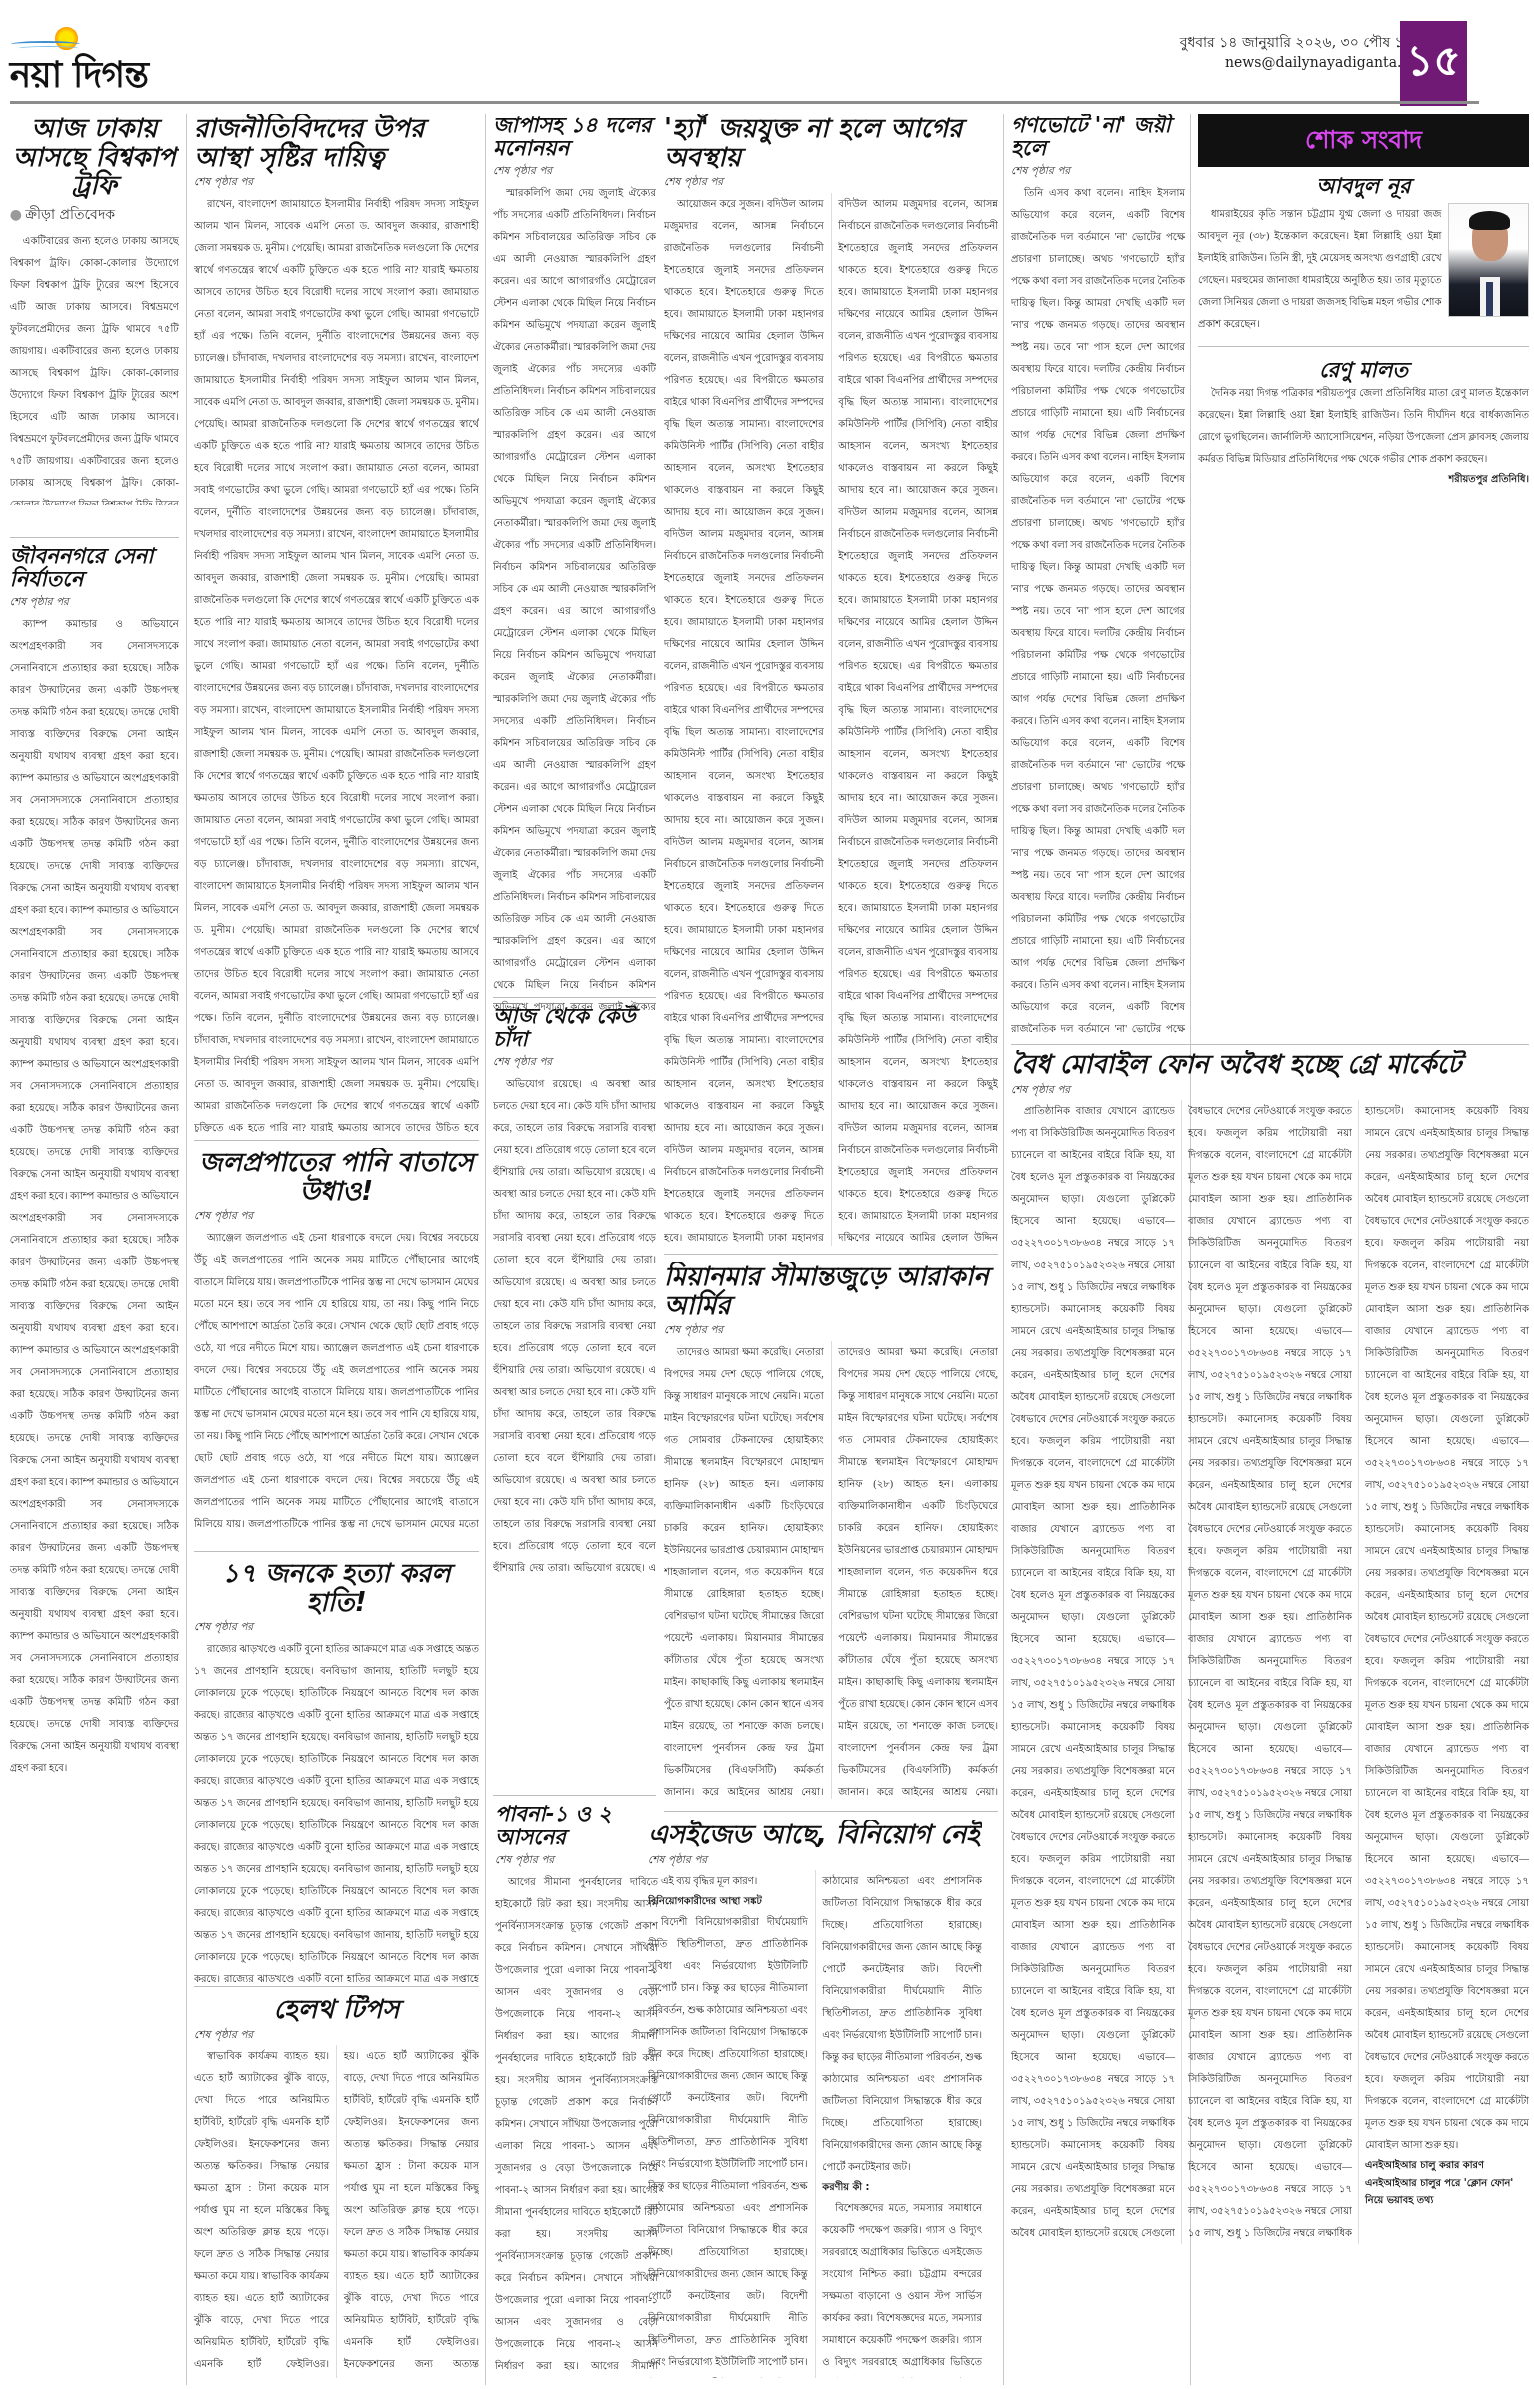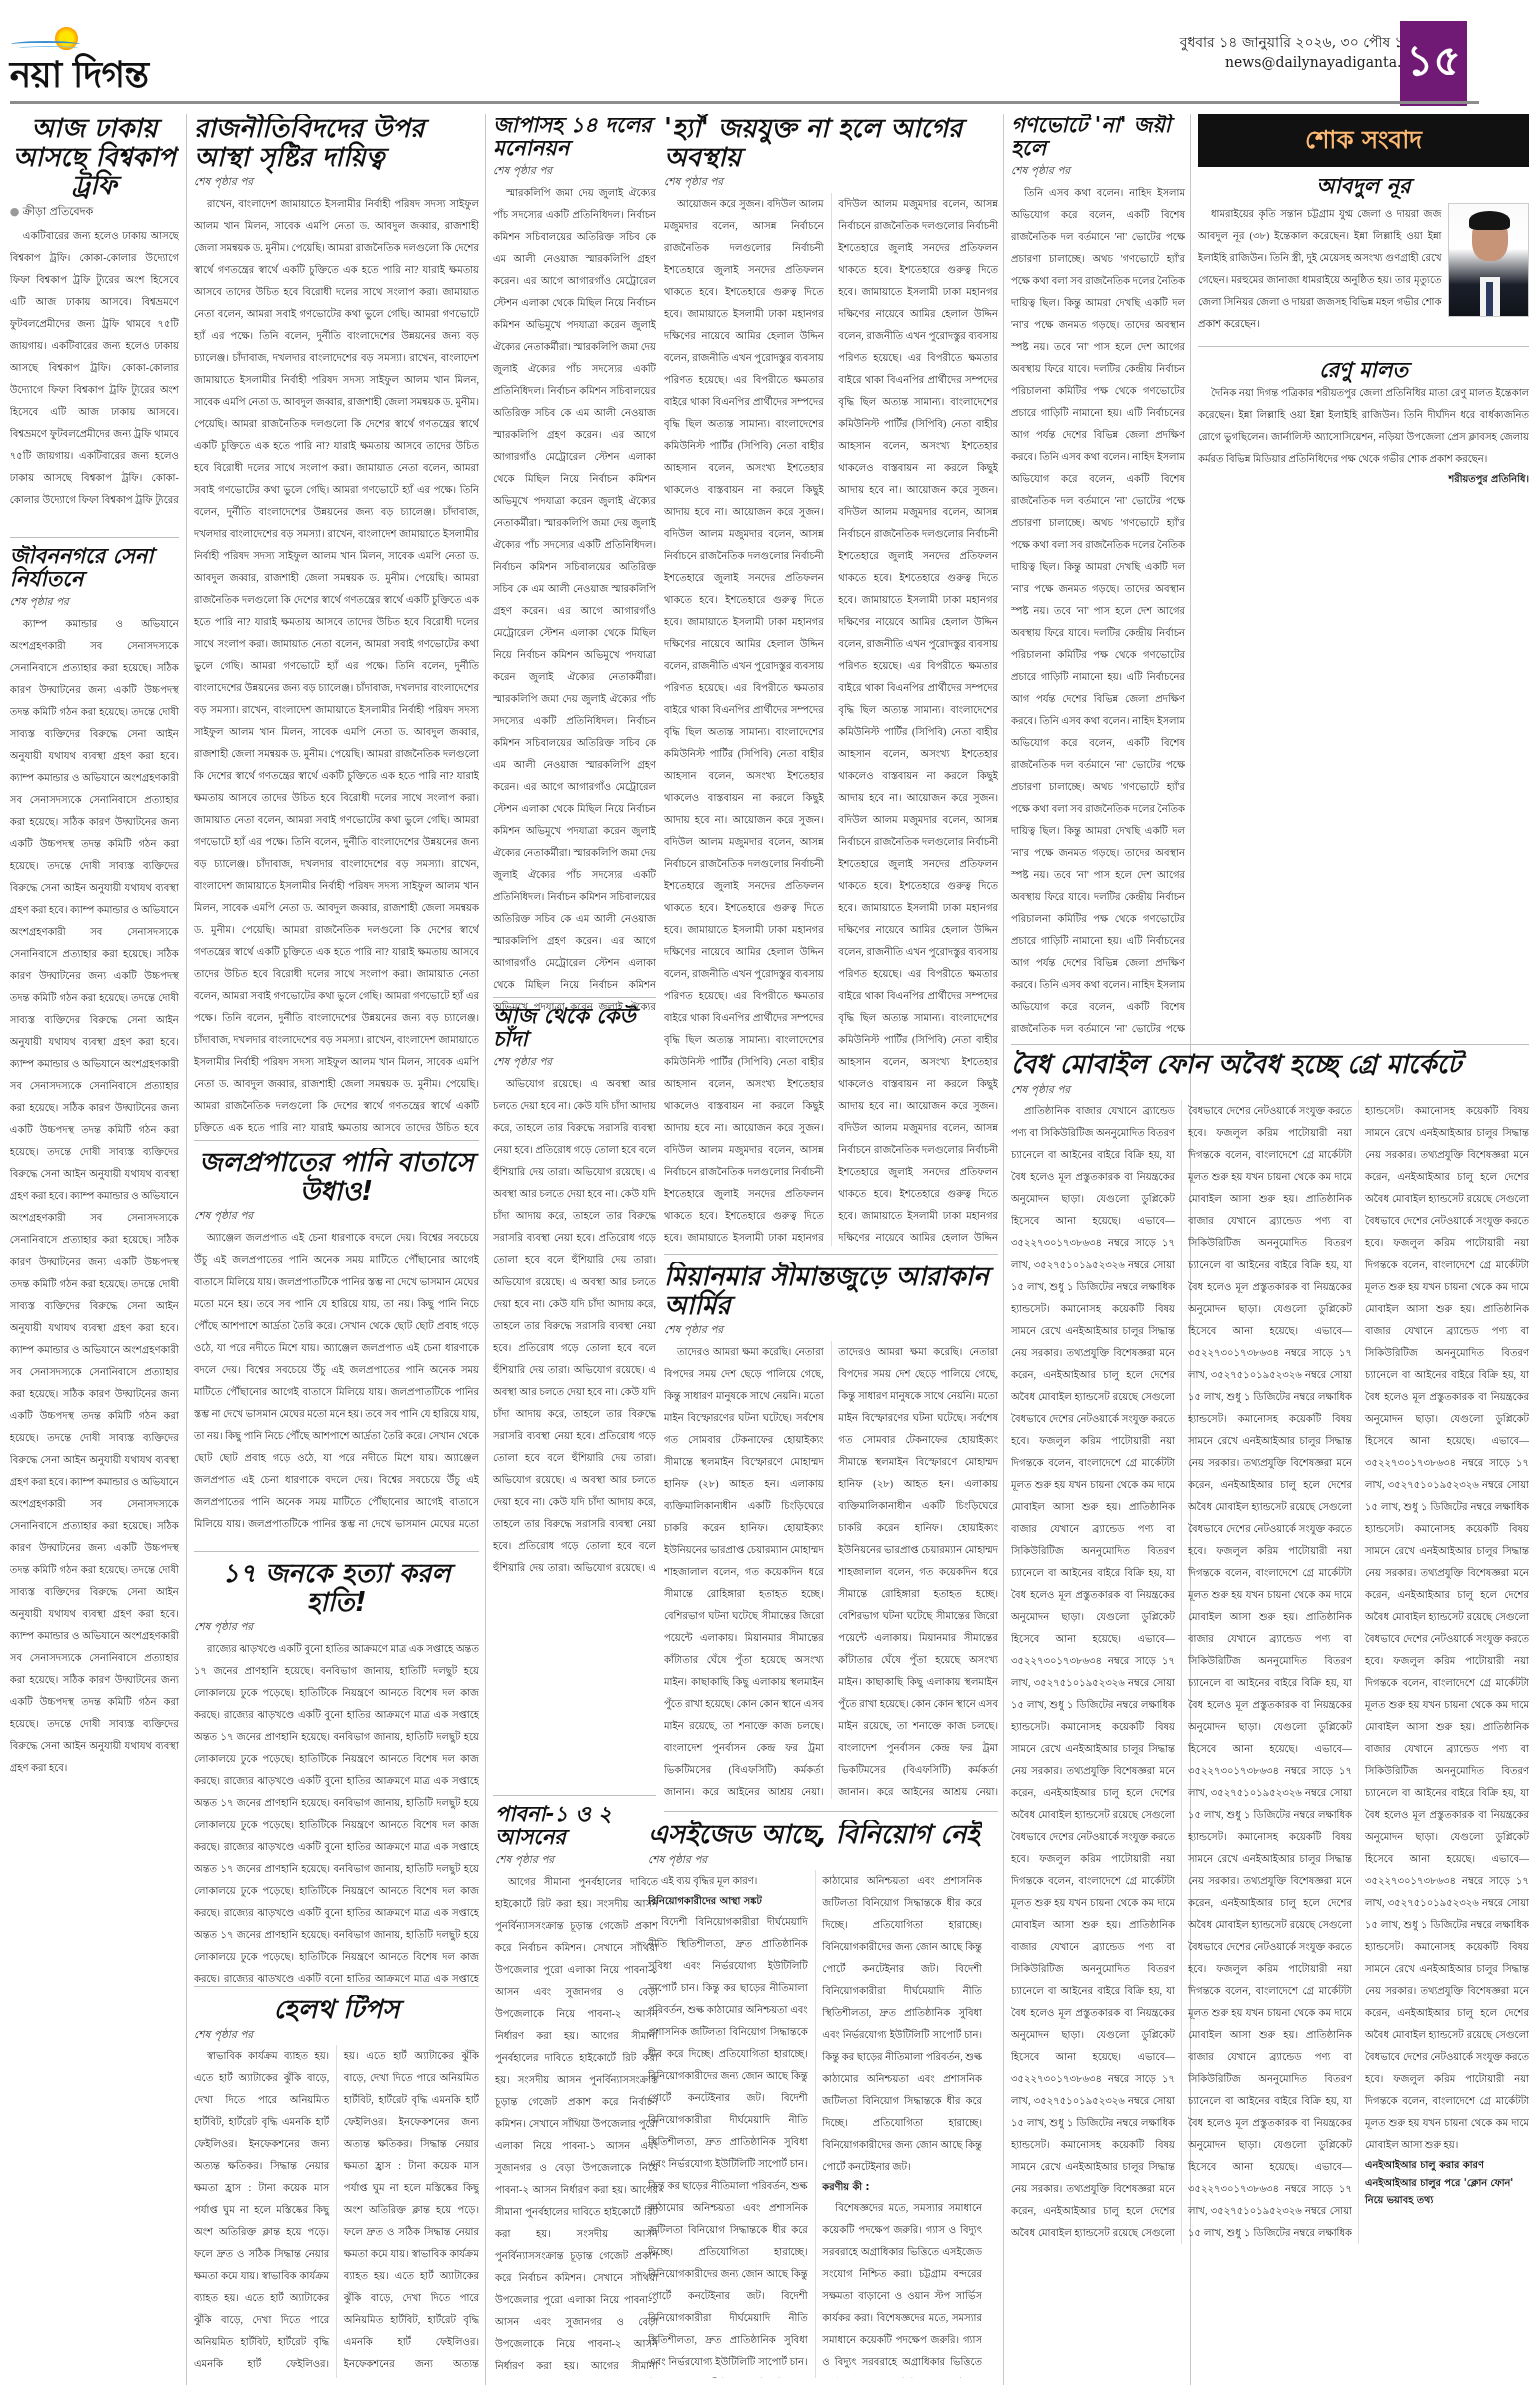--- a/index.html
+++ b/index.html
@@ -21,28 +21,28 @@
   .col { position: absolute; top: 114px; }
   .vrule { position: absolute; top: 114px; width: 0.8px; height: 2271px; background: #c8c8c8; }
   .hrule { position: absolute; height: 0.8px; background: #bdbdbd; }
 
   h1, h2, h3 { font-family: "DejaVu Sans", sans-serif; font-weight: bold; color: #111; line-height: 1.1; font-style: italic; }
   .hl-l { font-size: 26px; }
   .hl-m { font-size: 21px; }
   .center { text-align: center; }
 
   .kicker { font-style: italic; font-size: 10.6px; color: #333; margin: 3.3px 0 1.6px; }
-  .byline { font-size: 11px; color: #333; margin: 3.3px 0; }
+  .byline { font-size: 14px; color: #333; margin: 3.3px 0; }
   .byline::before { content: "●"; color: #999; margin-right: 3.3px; }
   p.body { font-family: Liberation Serif, serif; font-size: 10px; line-height: 22px; text-align: justify; text-indent: 13px; color: #2a2a2a; }
   .twocol { column-count: 2; column-gap: 14.7px; column-rule: 0.8px solid #ddd; }
   .fill { overflow: hidden; }
   .subhead { font-weight: bold; font-size: 9.8px; margin: 1px 0; }
 
-  .shok-box { background: #111; color: #fdba74; font-size: 24.4px; font-weight: bold; text-align: center; padding: 6.5px 0; }
+  .shok-box { background: #111; color: #d946ef; font-size: 24.4px; font-weight: bold; text-align: center; padding: 6.5px 0; }
   .photo { float: right; width: 81px; height: 114px; margin: 0 0 4.9px 6.5px; border: 0.8px solid #ccc;
     background: linear-gradient(#fafafa 0%, #fff 40%, #1b1f2a 72%, #10131a 100%); position: relative; overflow: hidden; }
   .photo .head { position: absolute; left: 23px; top: 11.4px; width: 36px; height: 46px; border-radius: 45% 45% 40% 40%; background: #c89477; }
   .photo .hair { position: absolute; left: 20.4px; top: 6.5px; width: 41px; height: 19.5px; border-radius: 50% 50% 20% 20%; background: #151515; }
   .photo .collar { position: absolute; left: 31px; top: 73px; width: 19.5px; height: 41px; background: #f3f3f3; }
   .photo .tie { position: absolute; left: 37px; top: 78px; width: 6.5px; height: 36px; background: #2c3a60; }
 </style>
 </head>
 <body>
 

